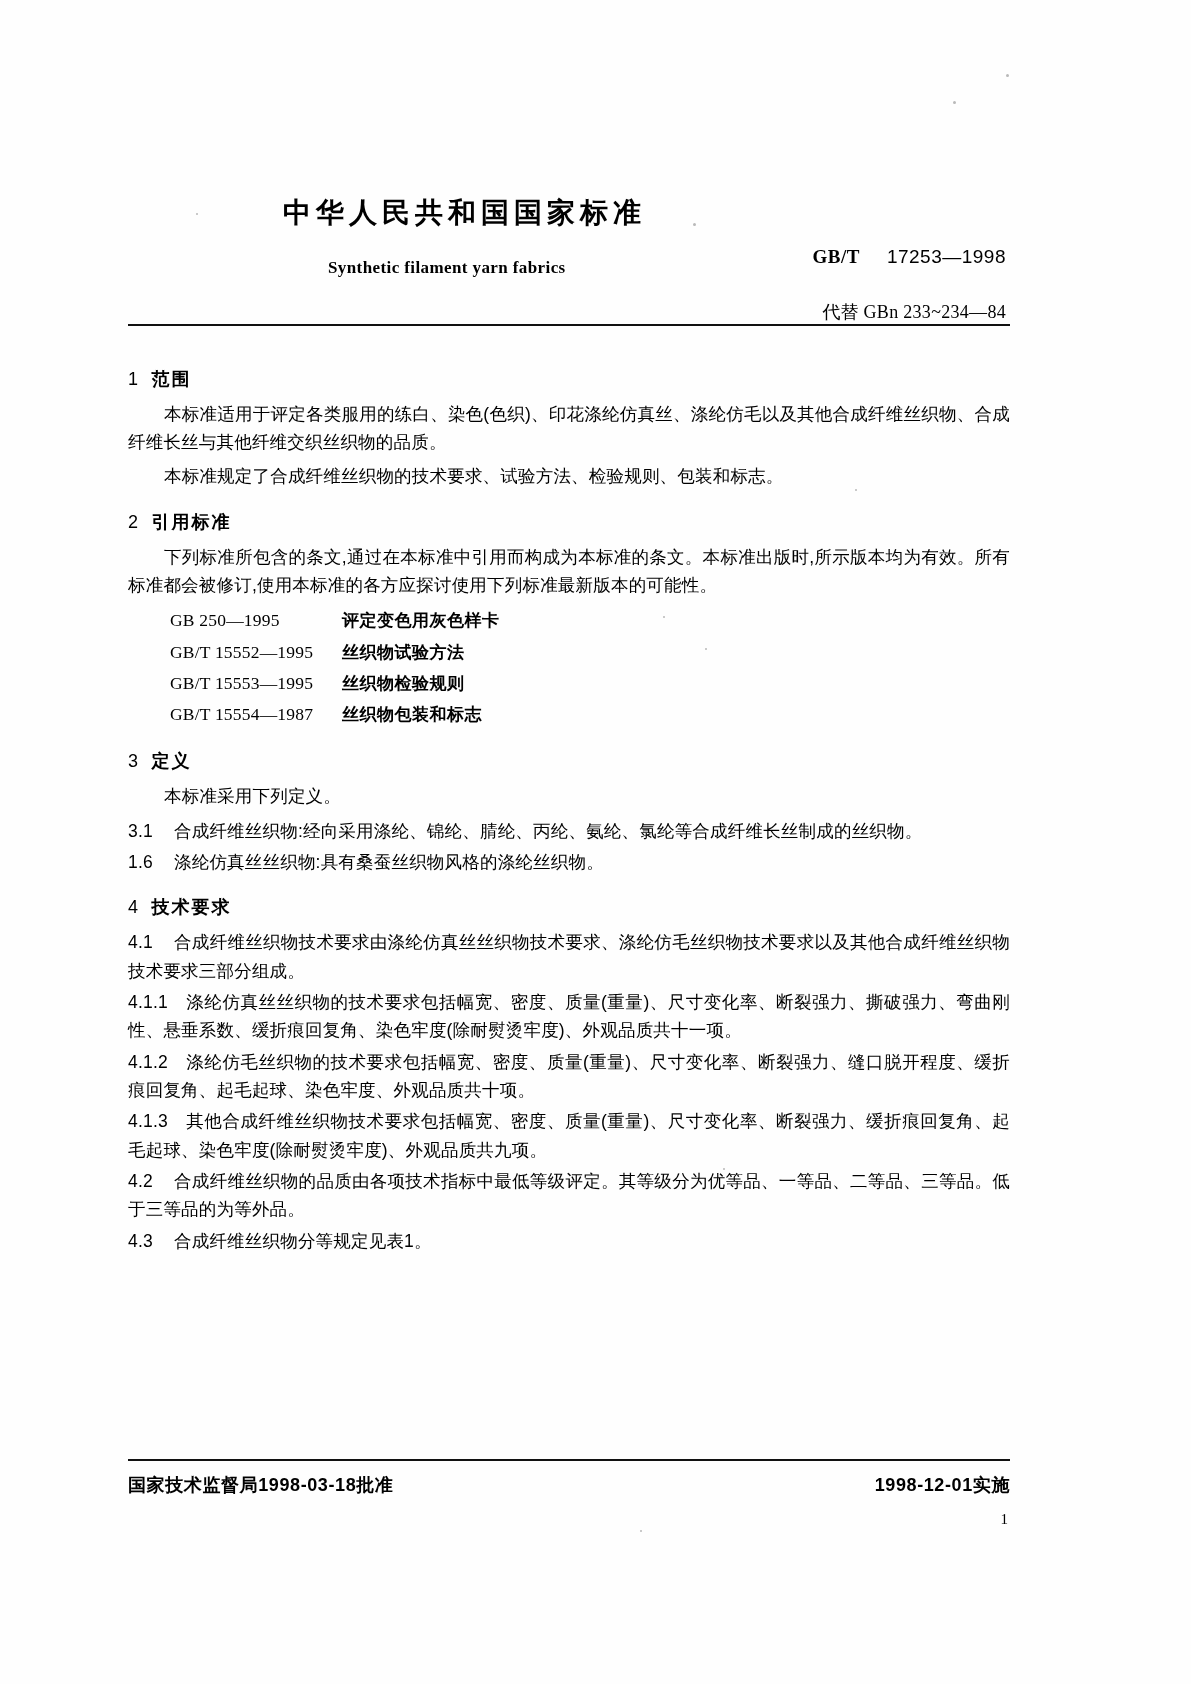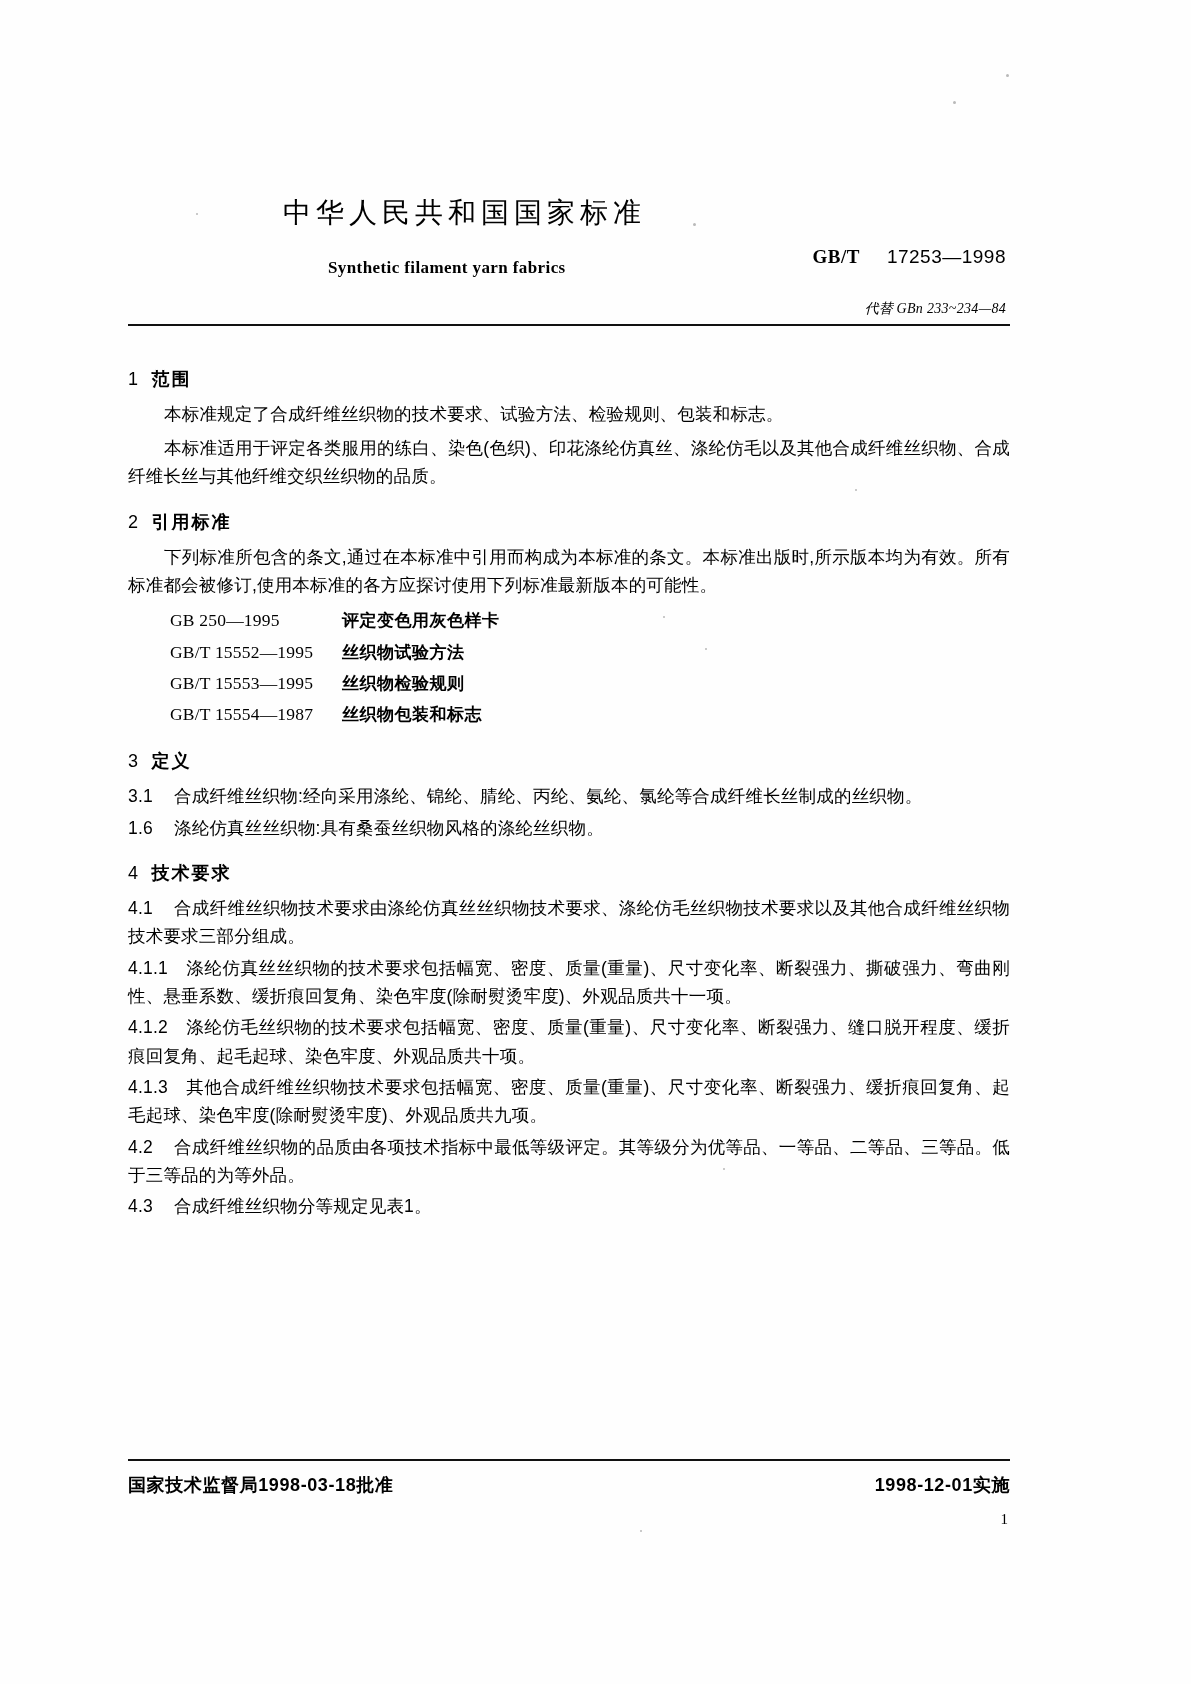--- a/index.html
+++ b/index.html
@@ -27,21 +27,21 @@
     height: 1684px;
   }
 
   
   .masthead {
     position: relative;
     padding-top: 196px;
   }
   .nat-std-title {
     font-size: 28px;
-    font-weight: normal;
+    font-weight: bold;
     letter-spacing: 5px;
     text-align: left;
     padding-left: 155px;
     line-height: 1.2;
     font-family: "Liberation Sans", sans-serif;
   }
   .std-number {
     position: absolute;
     right: 4px;
     top: 246px;
@@ -65,24 +65,23 @@
     font-weight: bold;
     letter-spacing: 9px;
     padding-left: 200px;
     margin-top: 46px;
     line-height: 1.2;
   }
   .replaces {
     position: absolute;
     right: 4px;
     top: 300px;
-    font-size: 14px;
+    font-size: 18px;
     white-space: nowrap;
     font-family: "Liberation Sans", sans-serif;
-    font-style: italic;
   }
   .replaces .rp-en {
     font-family: "Liberation Serif", serif;
     letter-spacing: 0.3px;
   }
   .doc-subtitle {
     font-family: "Liberation Serif", serif;
     font-size: 17px;
     font-weight: bold;
     text-align: left;
@@ -233,22 +232,22 @@
       <div class="doc-subtitle">Synthetic filament yarn fabrics</div>
 
       <div class="rule-top"></div>
     </div>
 
     <div class="body-area">
 
       <div class="sec-head">
         <span class="sec-num">1</span><span class="sec-name">范围</span>
       </div>
+      <p class="para">本标准适用于评定各类服用的练白、染色(色织)、印花涤纶仿真丝、涤纶仿毛以及其他合成纤维丝织物、合成纤维长丝与其他纤维交织丝织物的品质。</p>
       <p class="para">本标准规定了合成纤维丝织物的技术要求、试验方法、检验规则、包装和标志。</p>
-      <p class="para">本标准适用于评定各类服用的练白、染色(色织)、印花涤纶仿真丝、涤纶仿毛以及其他合成纤维丝织物、合成纤维长丝与其他纤维交织丝织物的品质。</p>
 
       <div class="sec-head">
         <span class="sec-num">2</span><span class="sec-name">引用标准</span>
       </div>
       <p class="para">下列标准所包含的条文,通过在本标准中引用而构成为本标准的条文。本标准出版时,所示版本均为有效。所有标准都会被修订,使用本标准的各方应探讨使用下列标准最新版本的可能性。</p>
       <ul class="ref-list">
         <li>
           <span class="ref-code">GB 250—1995</span><span class="ref-name">评定变色用灰色样卡</span>
         </li>
         <li>
@@ -258,20 +257,21 @@
           <span class="ref-code">GB/T 15553—1995</span><span class="ref-name">丝织物检验规则</span>
         </li>
         <li>
           <span class="ref-code">GB/T 15554—1987</span><span class="ref-name">丝织物包装和标志</span>
         </li>
       </ul>
 
       <div class="sec-head">
         <span class="sec-num">3</span><span class="sec-name">定义</span>
       </div>
+      <p class="para">本标准采用下列定义。</p>
       <p class="clause">
         <span class="cl-num">3.1</span><span>合成纤维丝织物:经向采用涤纶、锦纶、腈纶、丙纶、氨纶、氯纶等合成纤维长丝制成的丝织物。</span>
       </p>
       <p class="clause">
         <span class="cl-num">1.6</span><span>涤纶仿真丝丝织物:具有桑蚕丝织物风格的涤纶丝织物。</span>
       </p>
 
       <div class="sec-head">
         <span class="sec-num">4</span><span class="sec-name">技术要求</span>
       </div>

